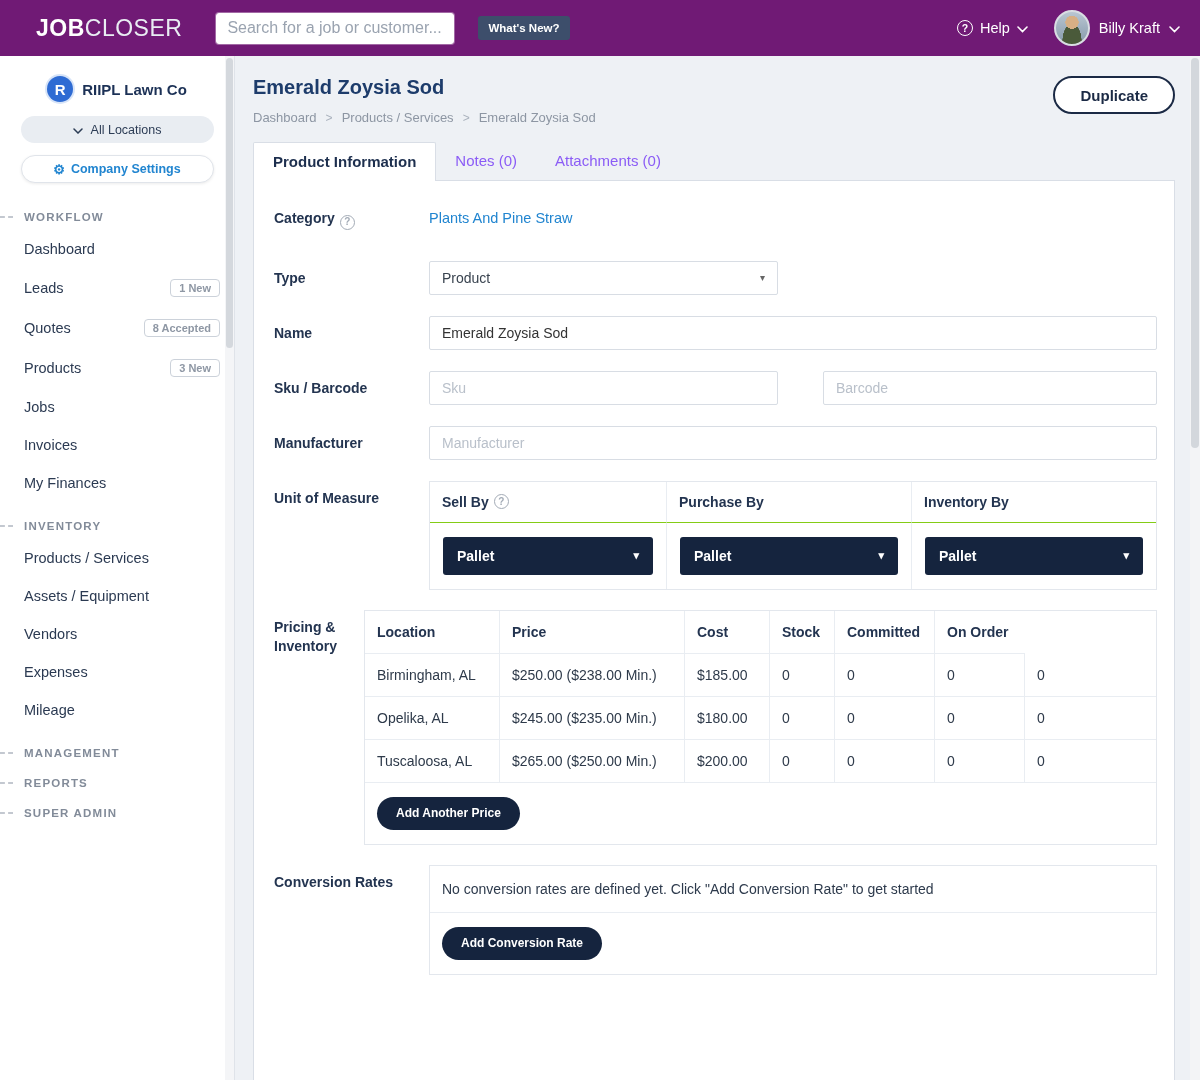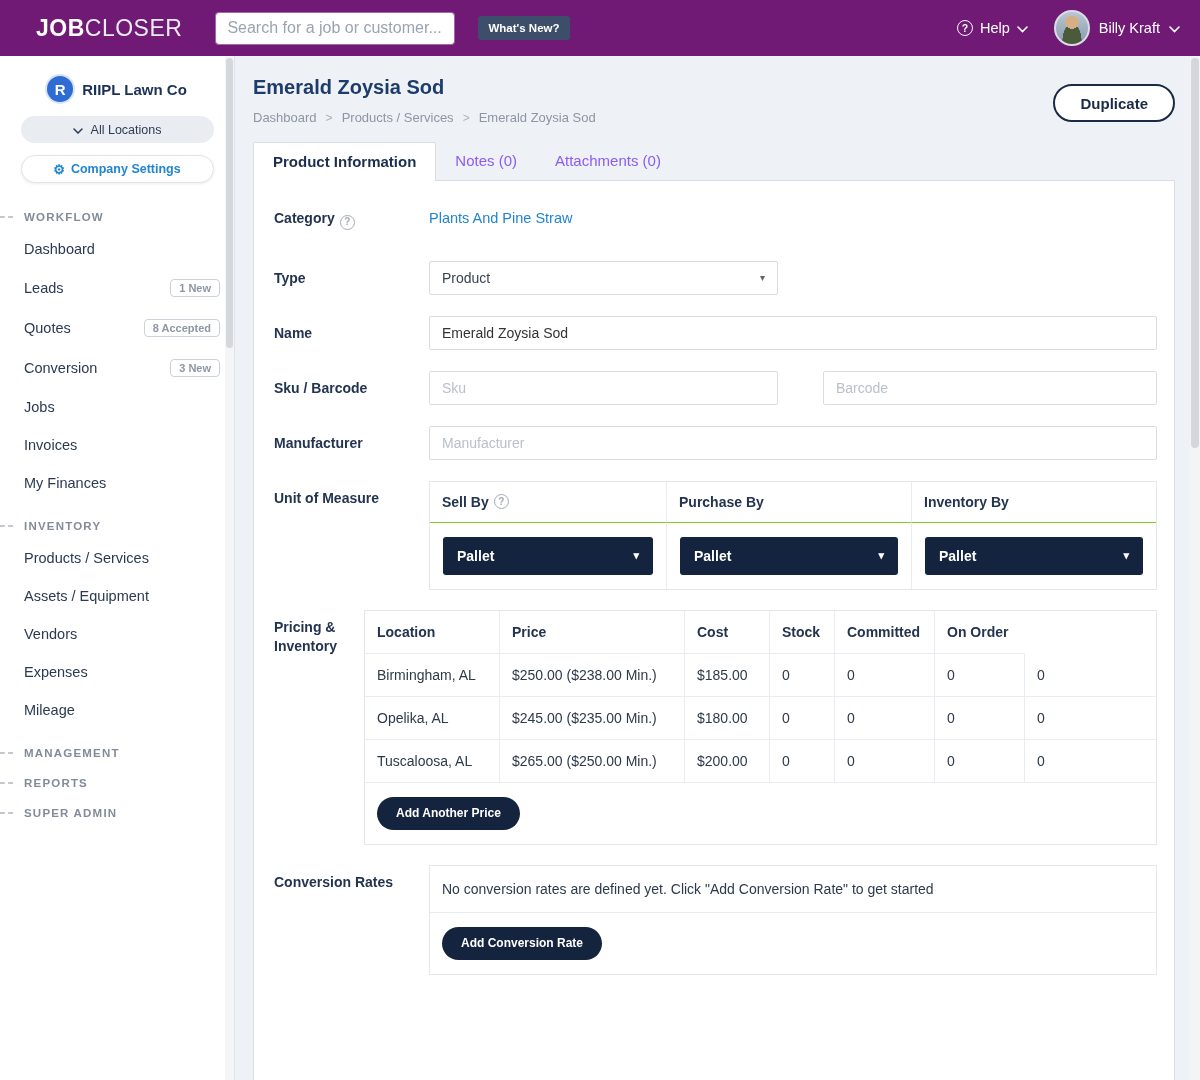--- a/index.html
+++ b/index.html
@@ -45,21 +45,21 @@
   .sb-scroll { position: absolute; top: 0; right: 0; width: 9px; height: 100%; background: #f4f5f7; }
   .sb-thumb { width: 7px; margin-left: 1px; margin-top: 2px; height: 290px; background: #d4d8dd; border-radius: 4px; }
 
   
   .main { flex: 1; background: #eef1f5; padding: 20px 15px 0 18px; position: relative; overflow: hidden; }
   .page-head { position: relative; }
   .page-title { font-size: 20px; font-weight: 700; color: #1d3c6b; margin-bottom: 11px; }
   .crumbs { font-size: 13px; color: #8d96a3; display: flex; align-items: center; }
   .crumb { cursor: pointer; }
   .crumb + .crumb::before { content: ">"; color: #aab2bd; margin: 0 9px; font-size: 12px; }
-  .dup-btn { position: absolute; top: 8px; right: 0; height: 38px; padding: 0 25px; border-radius: 19px; border: 2px solid #1b2a45; background: #fff; color: #1b2a45; font-weight: 700; font-size: 15px; font-family: inherit; cursor: pointer; }
+  .dup-btn { position: absolute; top: 0; right: 0; height: 38px; padding: 0 25px; border-radius: 19px; border: 2px solid #1b2a45; background: #fff; color: #1b2a45; font-weight: 700; font-size: 15px; font-family: inherit; cursor: pointer; }
 
   .tabs { display: flex; margin-top: 17px; position: relative; z-index: 2; }
   .tab { padding: 10px 19px; font-size: 15px; cursor: pointer; }
   .tab.active { background: #fff; border: 1px solid #d9dee6; border-bottom: none; border-radius: 2px 2px 0 0; color: #1d2f4e; font-weight: 600; margin-bottom: -1px; padding-bottom: 11px; }
   .tab.inactive { color: #8b5cf6; }
 
   .card { background: #fff; border: 1px solid #d9dee6; min-height: 905px; padding: 28px 17px 30px 20px; position: relative; z-index: 1; }
 
   .frow { display: flex; }
   .flabel { width: 155px; flex: none; font-size: 14px; font-weight: 700; color: #233450; line-height: 1.4; padding-top: 8px; padding-right: 18px; }
@@ -161,21 +161,21 @@
         </div>
       <div class="item">
           <span>Leads</span>
           <span class="badge">1 New</span>
         </div>
       <div class="item">
           <span>Quotes</span>
           <span class="badge">8 Accepted</span>
         </div>
       <div class="item">
-          <span>Conversion</span>
+          <span>Products</span>
           <span class="badge">3 New</span>
         </div>
       <div class="item">
           <span>Jobs</span>
         </div>
       <div class="item">
           <span>Invoices</span>
         </div>
       <div class="item">
           <span>My Finances</span>

